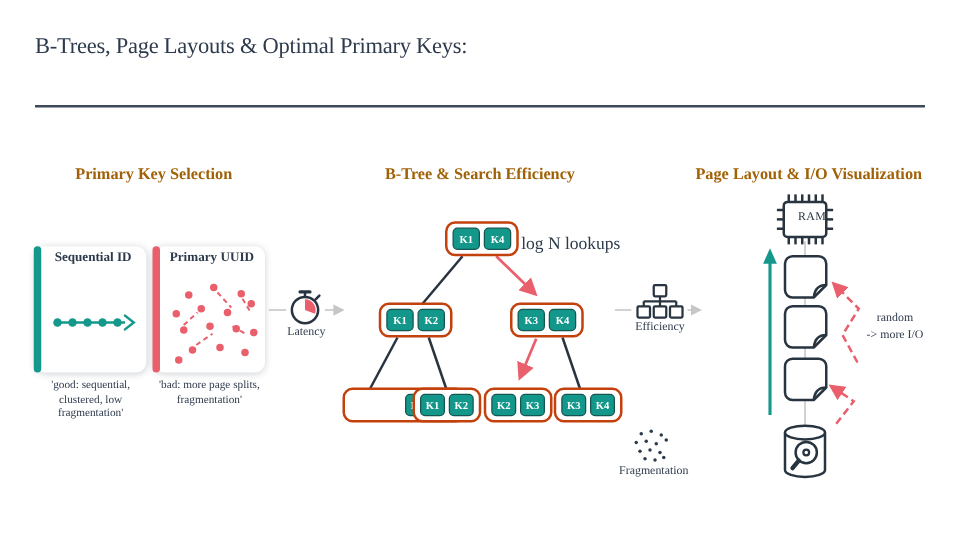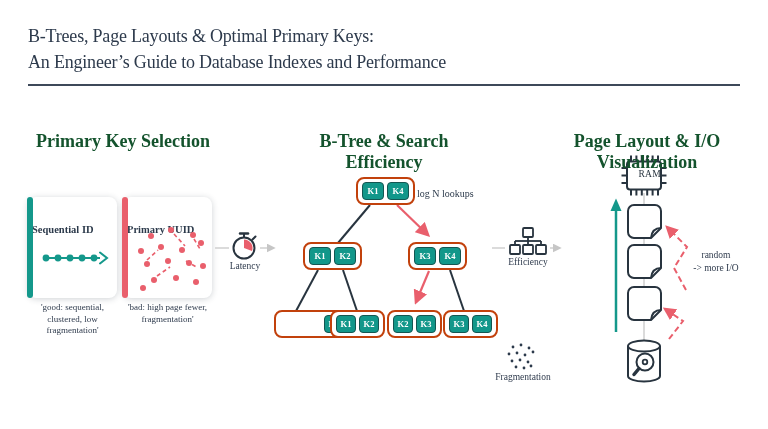--- a/index.html
+++ b/index.html
@@ -3,67 +3,66 @@
 <meta charset="utf-8">
 <style>
   html,body{margin:0;padding:0;background:#e8e8e8;}
   .canvas{
     position:relative;width:768px;height:429px;background:#ffffff;overflow:hidden;
     font-family:Liberation Serif, serif;color:#2c3a4b;
   }
   .abs{position:absolute;}
   .title-line{left:28px;font-size:18px;font-weight:500;letter-spacing:-0.2px;color:#2d3a4c;z-index:4;}
   .rule{left:28px;top:84px;width:712px;height:2px;background:#3d4959;z-index:4;}
-  .sec-head{top:131px;font-size:18px;font-weight:700;text-align:center;color:#14532d;z-index:4;}
+  .sec-head{top:131px;font-size:13px;font-weight:700;text-align:center;color:#a16207;z-index:4;}
   .card{
     position:absolute;width:89px;height:101px;background:#fff;border-radius:8px;
     box-shadow:0 1px 6px rgba(35,48,62,.22);z-index:1;
   }
   .card-accent{position:absolute;left:-1px;top:0;width:5.5px;height:101px;border-radius:4px;z-index:2;}
-  .card-title{position:absolute;top:27px;left:4px;right:0;text-align:left;font-size:10.5px;font-weight:600;color:#2c3a4b;}
+  .card-title{position:absolute;top:4px;left:4px;right:0;text-align:center;font-size:10.5px;font-weight:600;color:#2c3a4b;}
   .caption{top:302px;width:89px;text-align:center;font-size:9px;line-height:1.3;color:#2f3b4d;z-index:4;}
   .small-label{font-size:9.5px;text-align:center;color:#2f3b4d;z-index:4;}
   .pre{white-space:pre-line;line-height:1.35;}
   .bnode{
     position:absolute;display:flex;gap:3px;align-items:center;justify-content:center;
     background:#fff;border:2px solid #c2410c;border-radius:8px;padding:3px 4px;z-index:4;
   }
   .chip{
     display:flex;align-items:center;justify-content:center;width:20px;height:16px;
     background:#12978a;border:1.5px solid #145652;border-radius:4px;
     color:#ffffff;font-size:8.5px;font-weight:700;
   }
   .bnode.leaf .chip{width:18px;}
-  .annot{font-size:10px;color:#2c3a4b;z-index:4;}
+  .annot{font-size:14px;color:#2c3a4b;z-index:4;}
   .ram-label{font-size:9.5px;font-weight:500;text-align:right;color:#28343f;z-index:4;letter-spacing:.3px;}
   svg.layer{position:absolute;left:0;top:0;z-index:3;pointer-events:none;}
 </style>
 </head>
 <body>
 
 <div class="canvas">
 
   <div class="abs title-line" style="top:26px;">B-Trees, Page Layouts &amp; Optimal Primary Keys:</div>
-  <div class="abs title-line" style="top:52px;">An Engineer’s Guide to Database Indexes and Performance</div>
   <div class="abs rule"></div>
 
   <div class="abs sec-head" style="left:28px;width:190px;">Primary Key Selection</div>
   <div class="abs sec-head" style="left:284px;width:200px;">B-Tree &amp; Search Efficiency</div>
   <div class="abs sec-head" style="left:547px;width:200px;">Page Layout &amp; I/O Visualization</div>
 
   <div class="card" style="left:28px;top:197px;">
     <div class="card-accent" style="background:#14988b;"></div>
     <div class="card-title">Sequential ID</div>
   </div>
   <div class="card" style="left:123px;top:197px;">
     <div class="card-accent" style="background:#e95f6c;"></div>
     <div class="card-title">Primary UUID</div>
   </div>
   <div class="abs caption" style="left:28px;">'good: sequential, clustered, low fragmentation'</div>
-  <div class="abs caption" style="left:123px;">'bad: high page fewer, fragmentation'</div>
+  <div class="abs caption" style="left:123px;">'bad: more page splits, fragmentation'</div>
 
   <div class="abs small-label" style="left:219px;top:261px;width:52px;">Latency</div>
   <div class="abs small-label" style="left:500px;top:257px;width:56px;">Efficiency</div>
   <div class="abs small-label" style="left:485px;top:372px;width:76px;">Fragmentation</div>
   <div class="abs annot" style="left:417px;top:188px;">log N lookups</div>
   <div class="abs ram-label" style="left:627px;top:169px;width:34px;">RAM</div>
   <div class="abs small-label pre" style="left:686px;top:249px;width:60px;">random
 -&gt; more I/O</div>
 
   <div class="bnode" style="left:356px;top:177px;">

